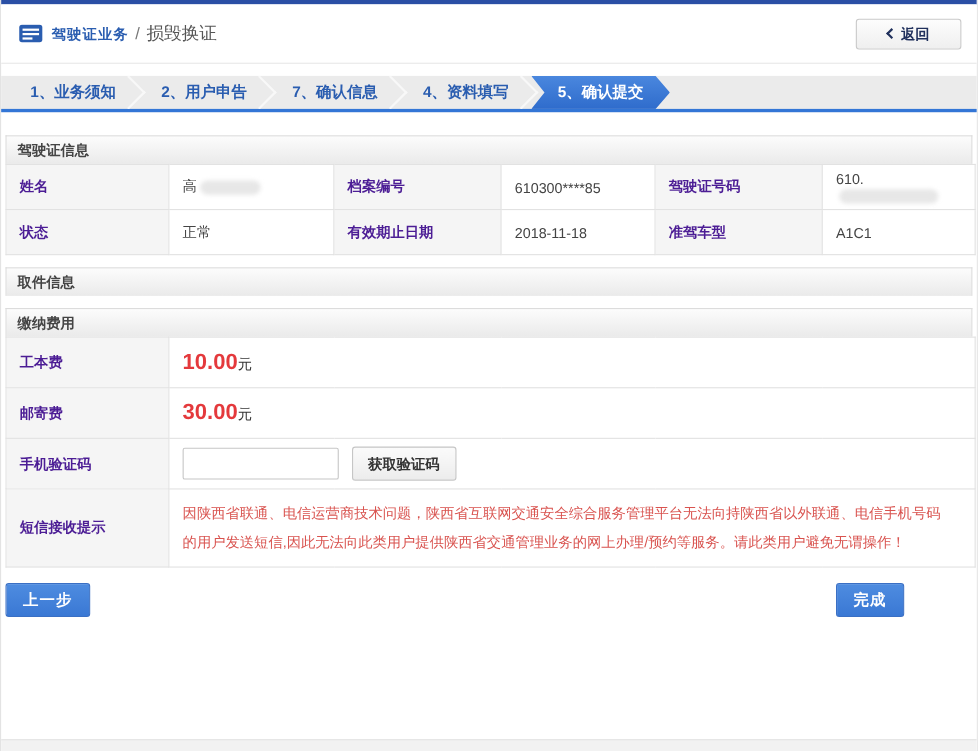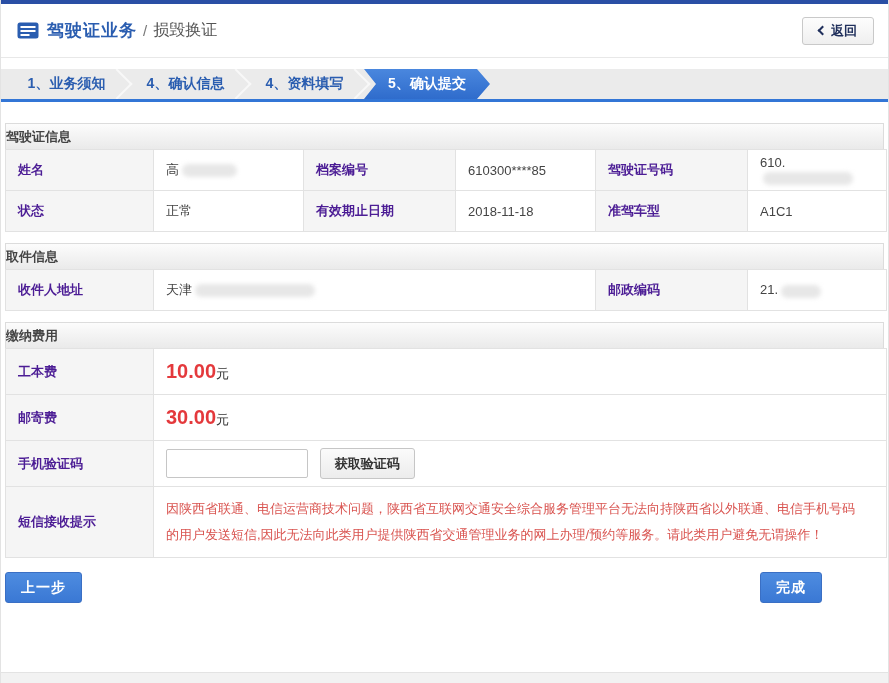--- a/index.html
+++ b/index.html
@@ -16,25 +16,25 @@
   }
   .topbar { height:4px; background:#2a4fa5; }
 
   
   .hdr {
     height:54px; display:flex; align-items:center; justify-content:space-between;
     padding:0 14px 0 16px; border-bottom:1px solid #e8e8e8; background:#fff;
   }
   .hdr-left { display:flex; align-items:center; }
   .card-icon { display:inline-flex; margin-right:8px; }
-  .hdr-title { color:#2a5db0; font-size:17px; font-weight:bold; letter-spacing:1px; }
+  .hdr-title { color:#2a5db0; font-size:13px; font-weight:bold; letter-spacing:1px; }
   .hdr-sep { color:#777; font-size:15px; margin:0 6px; }
   .hdr-sub { color:#555; font-size:16px; }
   .btn-back {
-    height:28px; padding:0 16px; background:linear-gradient(#fdfdfd,#efefef);
+    height:28px; padding:0 28px; background:linear-gradient(#fdfdfd,#efefef);
     border:1px solid #c9c9c9; border-radius:3px; color:#20305c; font-weight:bold;
     font-size:13px; cursor:pointer; display:inline-flex; align-items:center; gap:5px;
     font-family:inherit;
   }
   .chev-left {
     width:7px; height:7px; border-left:2px solid #20305c; border-bottom:2px solid #20305c;
     transform:rotate(45deg); display:inline-block;
   }
 
   
@@ -58,21 +58,21 @@
     clip-path:polygon(0 0, calc(100% - 13px) 0, 100% 50%, calc(100% - 13px) 100%, 0 100%, 12px 50%);
     width:126px;
   }
 
   
   .content { padding:0 4px; }
   .sec { margin-top:11px; }
   .sec.first { margin-top:21px; }
   .sec-hd {
     height:26px; line-height:25px; background:linear-gradient(#fcfcfc,#eaeaea);
-    border:1px solid #dcdcdc; border-bottom:none; 
+    border:1px solid #dcdcdc; border-bottom:none; padding-left:10px;
     font-size:13px; font-weight:bold; color:#444;
   }
   table.grid { width:100%; border-collapse:collapse; table-layout:fixed; }
   .grid td { border:1px solid #e2e2e2; font-size:13px; height:41px; padding:0 12px; overflow:hidden; }
   td.lbl { background:#f5f5f5; text-align:left; color:#4c1d95; font-weight:bold; }
   td.val { background:#fff; color:#444; text-align:left; }
   .fees td { height:46px; }
   .amount { color:#e4393c; font-size:20px; font-weight:bold; }
   .unit { color:#333; font-size:13px; }
   .redact {
@@ -125,21 +125,22 @@
       <span class="hdr-sub">损毁换证</span>
     </div>
     <button class="btn-back">
       <span class="chev-left"></span>
       <span>返回</span>
     </button>
   </header>
 
   <nav class="steps">
     <div class="step">1、业务须知</div>
-    <div class="step">4、确认信息</div>
+    <div class="step">2、用户申告</div>
+    <div class="step">7、确认信息</div>
     <div class="step">4、资料填写</div>
     <div class="step active">5、确认提交</div>
   </nav>
 
   <div class="content">
 
     <section class="sec first">
       <div class="sec-hd">驾驶证信息</div>
       <table class="grid">
         <colgroup>
@@ -176,26 +177,20 @@
       <table class="grid">
         <colgroup>
             <col style="width:148px">
             <col style="width:150px">
             <col style="width:152px">
             <col style="width:140px">
             <col style="width:152px">
             <col style="width:139px">
           </colgroup>
         <tbody>
-        <tr>
-          <td class="lbl">收件人地址</td>
-          <td class="val" colspan="3"><span>天津</span><span class="redact w120"></span></td>
-          <td class="lbl">邮政编码</td>
-          <td class="val"><span>21.</span><span class="redact w40"></span></td>
-        </tr>
       </tbody>
         </table>
     </section>
 
     <section class="sec">
       <div class="sec-hd">缴纳费用</div>
       <table class="grid fees">
         <colgroup>
             <col style="width:148px">
             <col style="width:150px">

